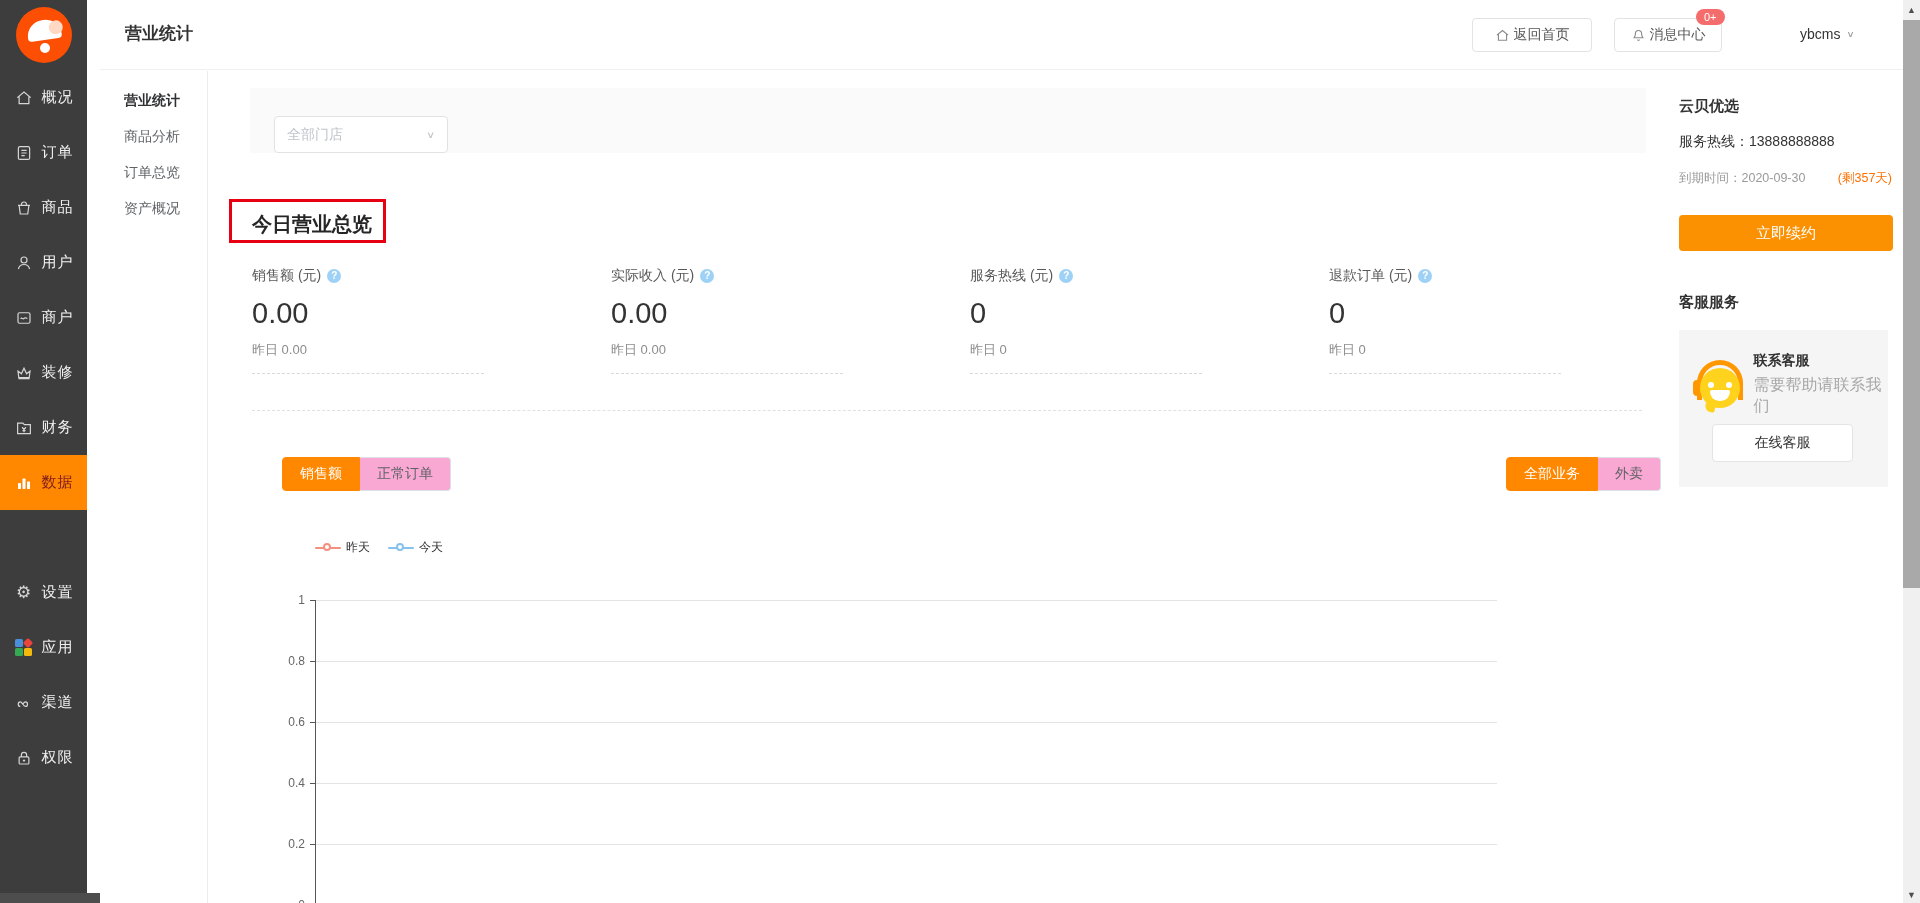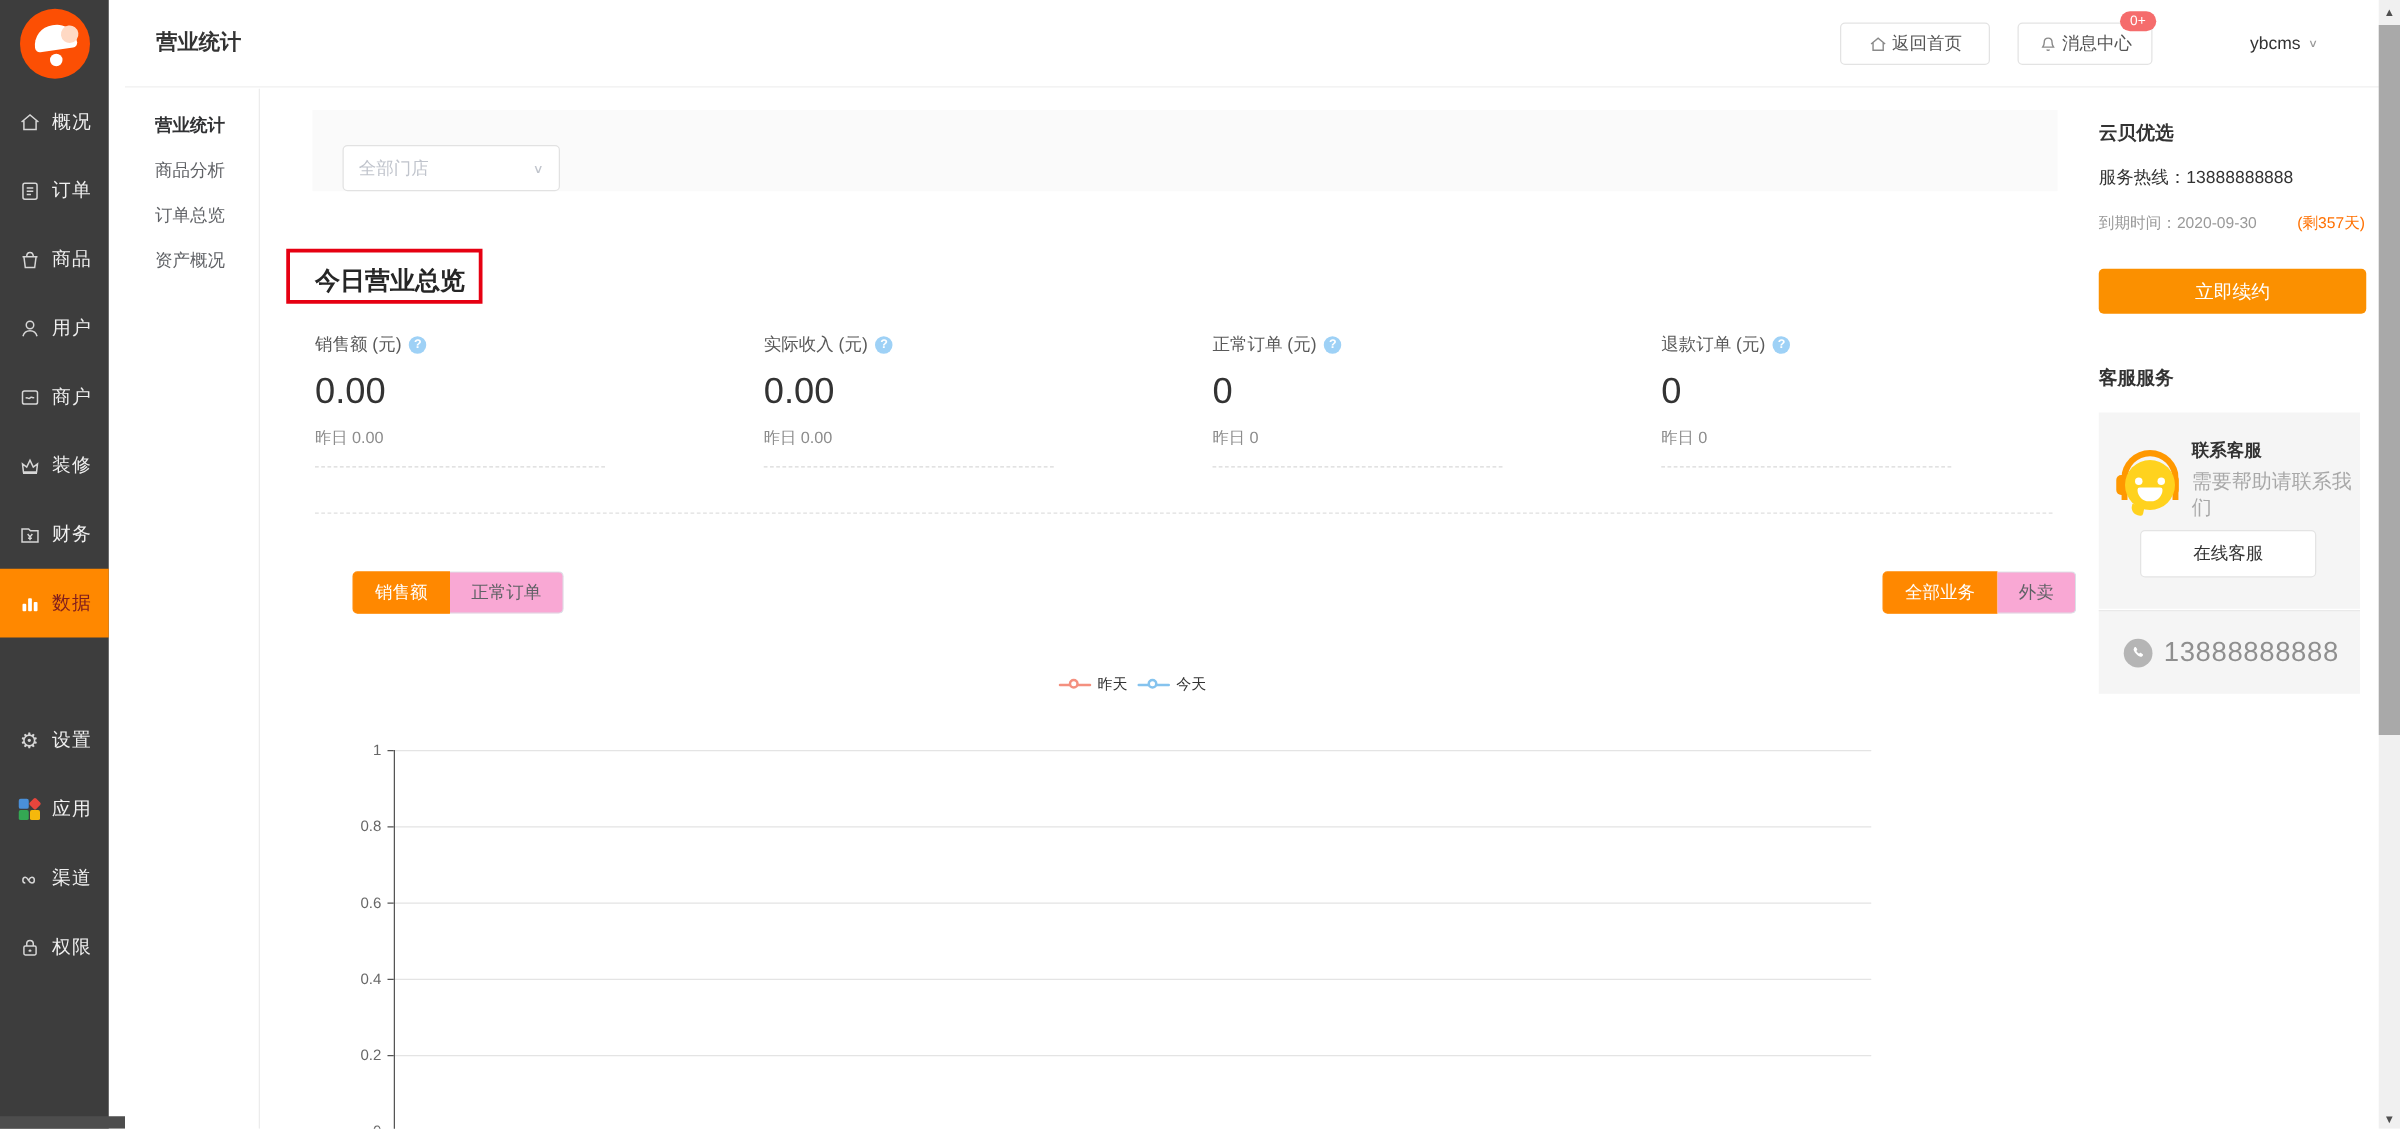--- a/index.html
+++ b/index.html
@@ -61,21 +61,21 @@
   .wide-dash { position:absolute; left:44px; top:339px; width:1390px; border-top:1px dashed #e0e0e0; }
 
   .tabs { position:absolute; top:386px; display:flex;margin-left:29px; }
   .tabs-left { left:45px; }
   .tabs-right { left:1269px; }
   .tab { height:34px; display:flex; align-items:center; justify-content:center; padding:0 17px; font-size:14px; background:#f9a8d4; border:1px solid #dcdfe6; color:#606266; cursor:pointer; }
   .tab:first-child { border-radius:4px 0 0 4px; }
   .tab:last-child { border-radius:0 4px 4px 0; border-left:none; }
   .tab.on { background:#ff8800; border-color:#ff8800; color:#fff; }
 
-  .legend { position:absolute; left:107px; top:468px; width:1182px; display:flex; justify-content:center; gap:8px; }
+  .legend { position:absolute; left:107px; top:468px; width:1182px; display:flex; gap:18px; }
   .lg-item { display:flex; align-items:center; gap:5px; font-size:12px; color:#333; cursor:pointer; }
   .lg-marker { position:relative; width:26px; height:10px; }
   .lg-marker .ln { position:absolute; left:0; right:0; top:4px; height:2px; border-radius:1px; }
   .lg-marker .cr { position:absolute; left:8px; top:0; width:8px; height:8px; background:#fff; border:2px solid; border-radius:50%; }
   .lg-yday .ln { background:#f4907f; } .lg-yday .cr { border-color:#f4907f; }
   .lg-tday .ln { background:#85c3ee; } .lg-tday .cr { border-color:#85c3ee; }
 
   .chart { position:absolute; left:107px; top:529px; width:1182px; height:380px; }
   .gl { position:absolute; left:0; right:0; height:1px; background:#e4e4e4; }
   .yaxis { position:absolute; left:0; top:0; bottom:0; width:1px; background:#555; }
@@ -296,21 +296,21 @@
     <div class="card">
       <div class="card-label">
         <span>实际收入 (元)</span>
         <span class="help-ic">?</span>
       </div>
       <div class="card-value">0.00</div>
       <div class="card-yday">昨日 0.00</div>
     </div>
     <div class="card">
       <div class="card-label">
-        <span>正常订单 (元)</span>
+        <span>服务热线 (元)</span>
         <span class="help-ic">?</span>
       </div>
       <div class="card-value">0</div>
       <div class="card-yday">昨日 0</div>
     </div>
     <div class="card">
       <div class="card-label">
         <span>退款订单 (元)</span>
         <span class="help-ic">?</span>
       </div>
@@ -390,27 +390,19 @@
           <div class="eye e2"></div>
           <div class="mouth"></div>
       </div>
       <div>
         <div class="svc-name">联系客服</div>
         <div class="svc-desc">需要帮助请联系我们</div>
       </div>
     </div>
     <button class="online-btn">在线客服</button>
   </div>
-  <div class="phone-card">
-    <span class="phone-ic">
-      <svg width="13" height="13" viewBox="0 0 24 24" fill="#fff">
-          <path d="M6.6 3.2c.6-.6 1.6-.5 2.1.2l1.8 2.5c.4.6.3 1.4-.2 1.9l-1 1c.9 1.8 2.3 3.2 4.1 4.1l1-1c.5-.5 1.3-.6 1.9-.2l2.5 1.8c.7.5.8 1.5.2 2.1l-1.3 1.3c-.6.6-1.5.8-2.3.5-4.6-1.7-8.3-5.4-10-10-.3-.8-.1-1.7.5-2.3z"></path>
-        </svg>
-    </span>
-    <span class="phone-num">13888888888</span>
-  </div>
 </aside>
 
 <div class="vscroll">
   <div class="vs-arrow vs-up">▲</div>
   <div class="vs-thumb"></div>
   <div class="vs-arrow vs-down">▼</div>
 </div>
 
 </body></html>

